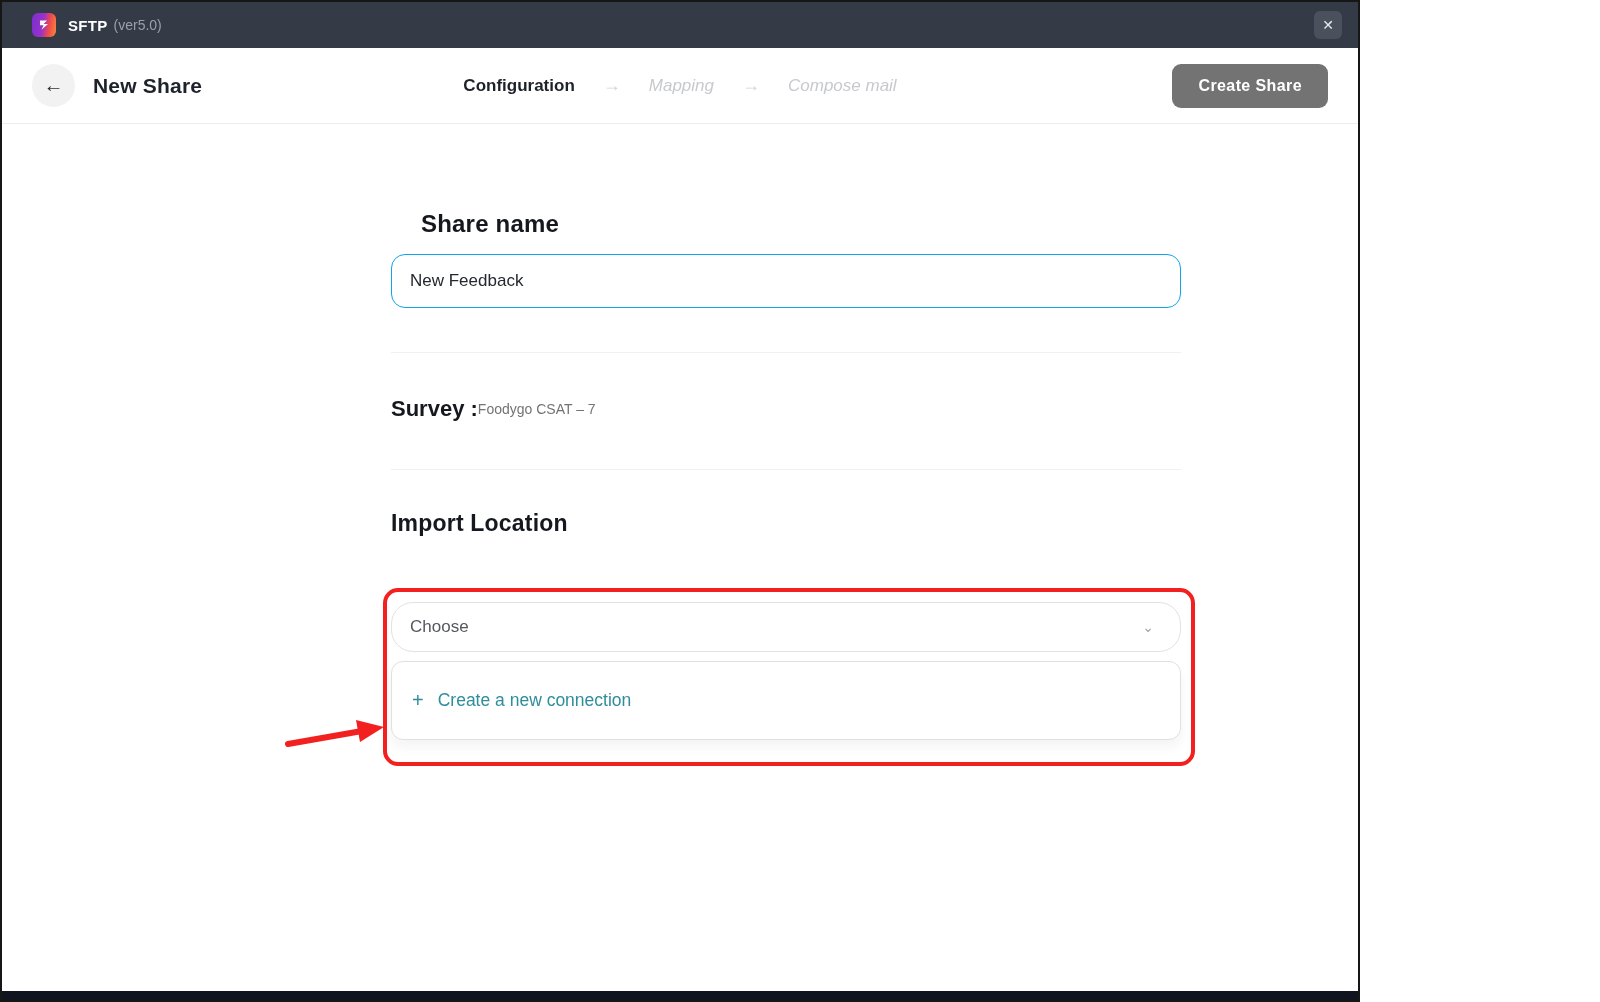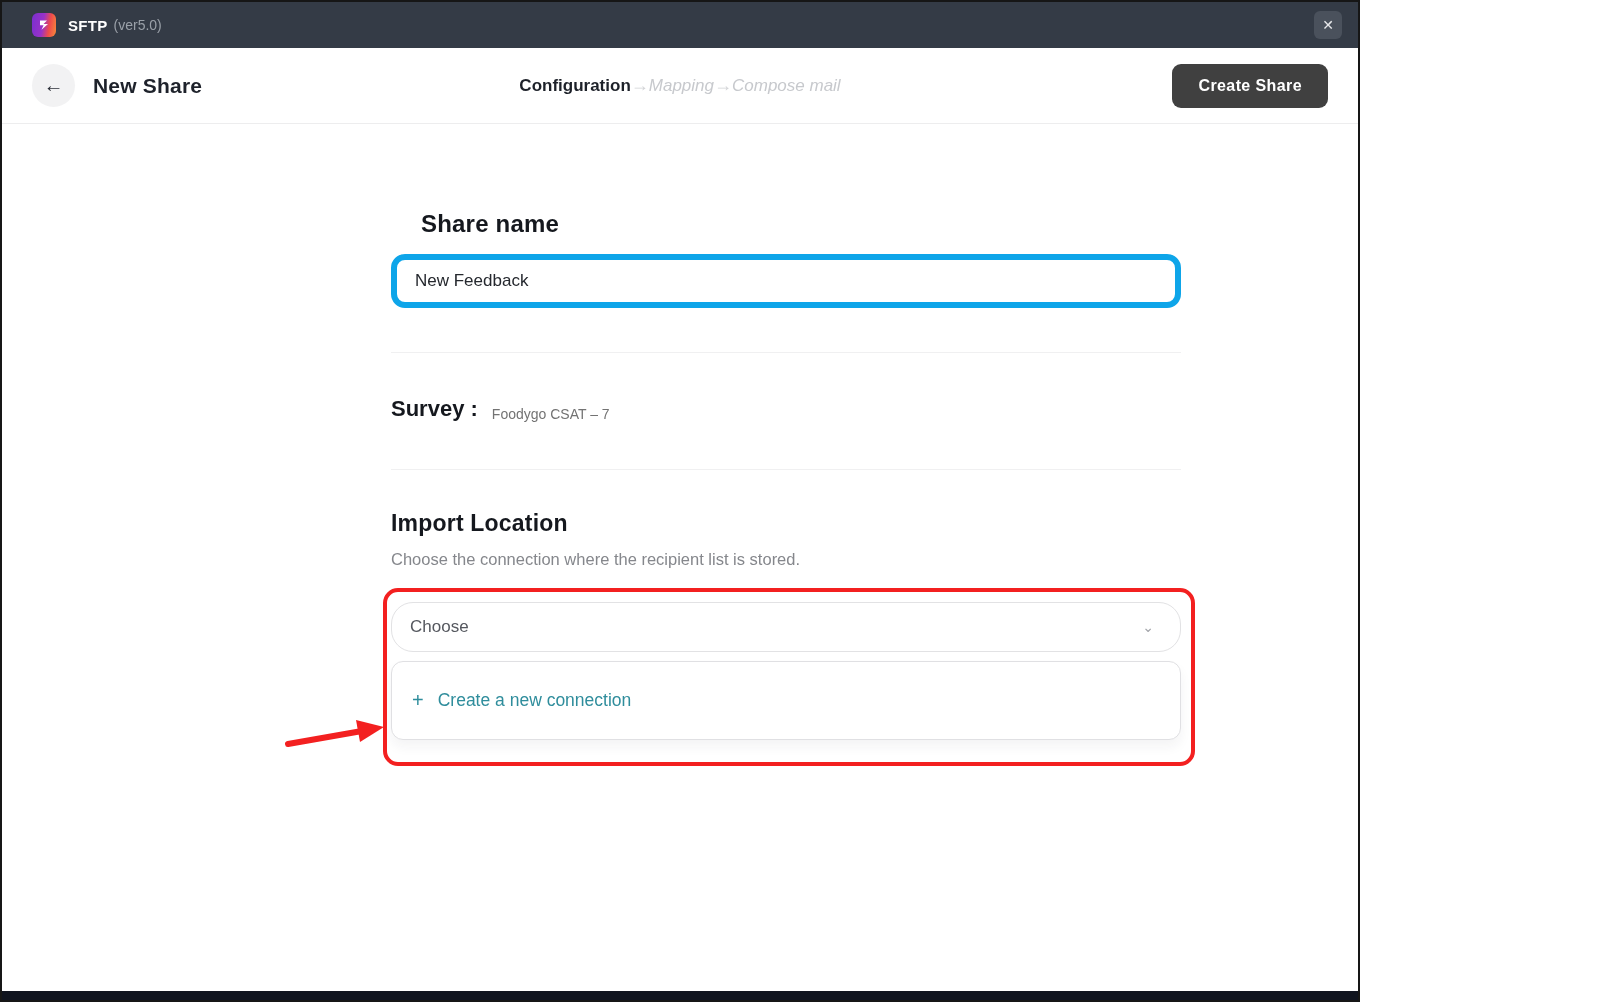--- a/index.html
+++ b/index.html
@@ -39,50 +39,50 @@
   }
   .back-btn {
     width:43px; height:43px; border-radius:50%; background:#f2f2f3;
     display:flex; align-items:center; justify-content:center;
     font-size:20px; color:#2a2e37; cursor:pointer; flex:0 0 auto;
   }
   .page-title { margin-left:18px; font-size:21px; font-weight:bold; color:#1e222b; letter-spacing:.2px; }
 
   .stepper {
     position:absolute; left:50%; transform:translateX(-50%);
-    display:flex; align-items:center; gap:0; white-space:nowrap;
+    display:flex; align-items:center; gap:28px; white-space:nowrap;
   }
   .step { font-size:17px; }
   .step.active { color:#1d2129; font-weight:bold; }
   .step.inactive { color:#c7c9cd;font-style:italic; }
   .step-arrow { color:#d3d4d7; font-size:18px; }
 
   .create-share-btn {
-    margin-left:auto; background:#404040; color:#ffffff;
+    margin-left:auto; background:#737373; color:#ffffff;
     font-size:16px; font-weight:bold; letter-spacing:.4px;
     border:none; border-radius:9px; padding:13px 26px; cursor:default;
   }
 
   
   .content { position:absolute; top:122px; left:0; right:0; bottom:9px; background:#fff; }
   .col { position:absolute; left:389px; width:790px; }
 
   .section-heading { font-size:24px; font-weight:bold; color:#15181e; letter-spacing:.2px; }
   .h-share { top:86px; }  
   .text-input {
     position:absolute; top:130px; left:389px; width:790px; height:54px;
-    border:6px solid #0ea5e9; border-radius:14px; background:#fff;
+    border:1px solid #0ea5e9; border-radius:14px; background:#fff;
     font-size:17px; color:#25282e; padding:0 18px;
     font-family:"Liberation Sans","DejaVu Sans",sans-serif;
   }
   .divider { position:absolute; left:389px; width:790px; height:1px; background:#f0f0f1; }
   .div1 { top:228px; }
   .div2 { top:345px; }
 
-  .survey-row { position:absolute; top:272px; left:389px; display:flex; align-items:flex-end; gap:14px; }
+  .survey-row { position:absolute; top:272px; left:389px; display:flex; align-items:center; }
   .survey-label { font-size:22px; font-weight:bold; color:#15181e; }
   .survey-value { font-size:14px; color:#737373; }
 
   .h-import { top:386px; font-size:23px; }
   .import-desc { position:absolute; top:426px; left:389px; font-size:16.5px; color:#85878c; }
 
   
   .annotation-rect {
     position:absolute; top:464px; left:381px; width:812px; height:178px;
     border:4px solid #f32020; border-radius:15px; pointer-events:none; z-index:5;
@@ -155,21 +155,20 @@
 
     <div class="survey-row">
       <span class="survey-label">Survey :</span>
       <span class="survey-value">Foodygo CSAT – 7</span>
     </div>
 
     <div class="divider div2"></div>
 
     <div class="col section-heading h-import" style="position:absolute;">Import Location</div>
 
-    <div class="import-desc">Choose the connection where the recipient list is stored.</div>
 
     <div class="annotation-rect"></div>
 
     <div class="dropdown">
       <span class="dropdown-value">Choose</span>
       <span class="chevron">⌄</span>
     </div>
 
     <div class="dropdown-panel">
       <div class="new-connection">

